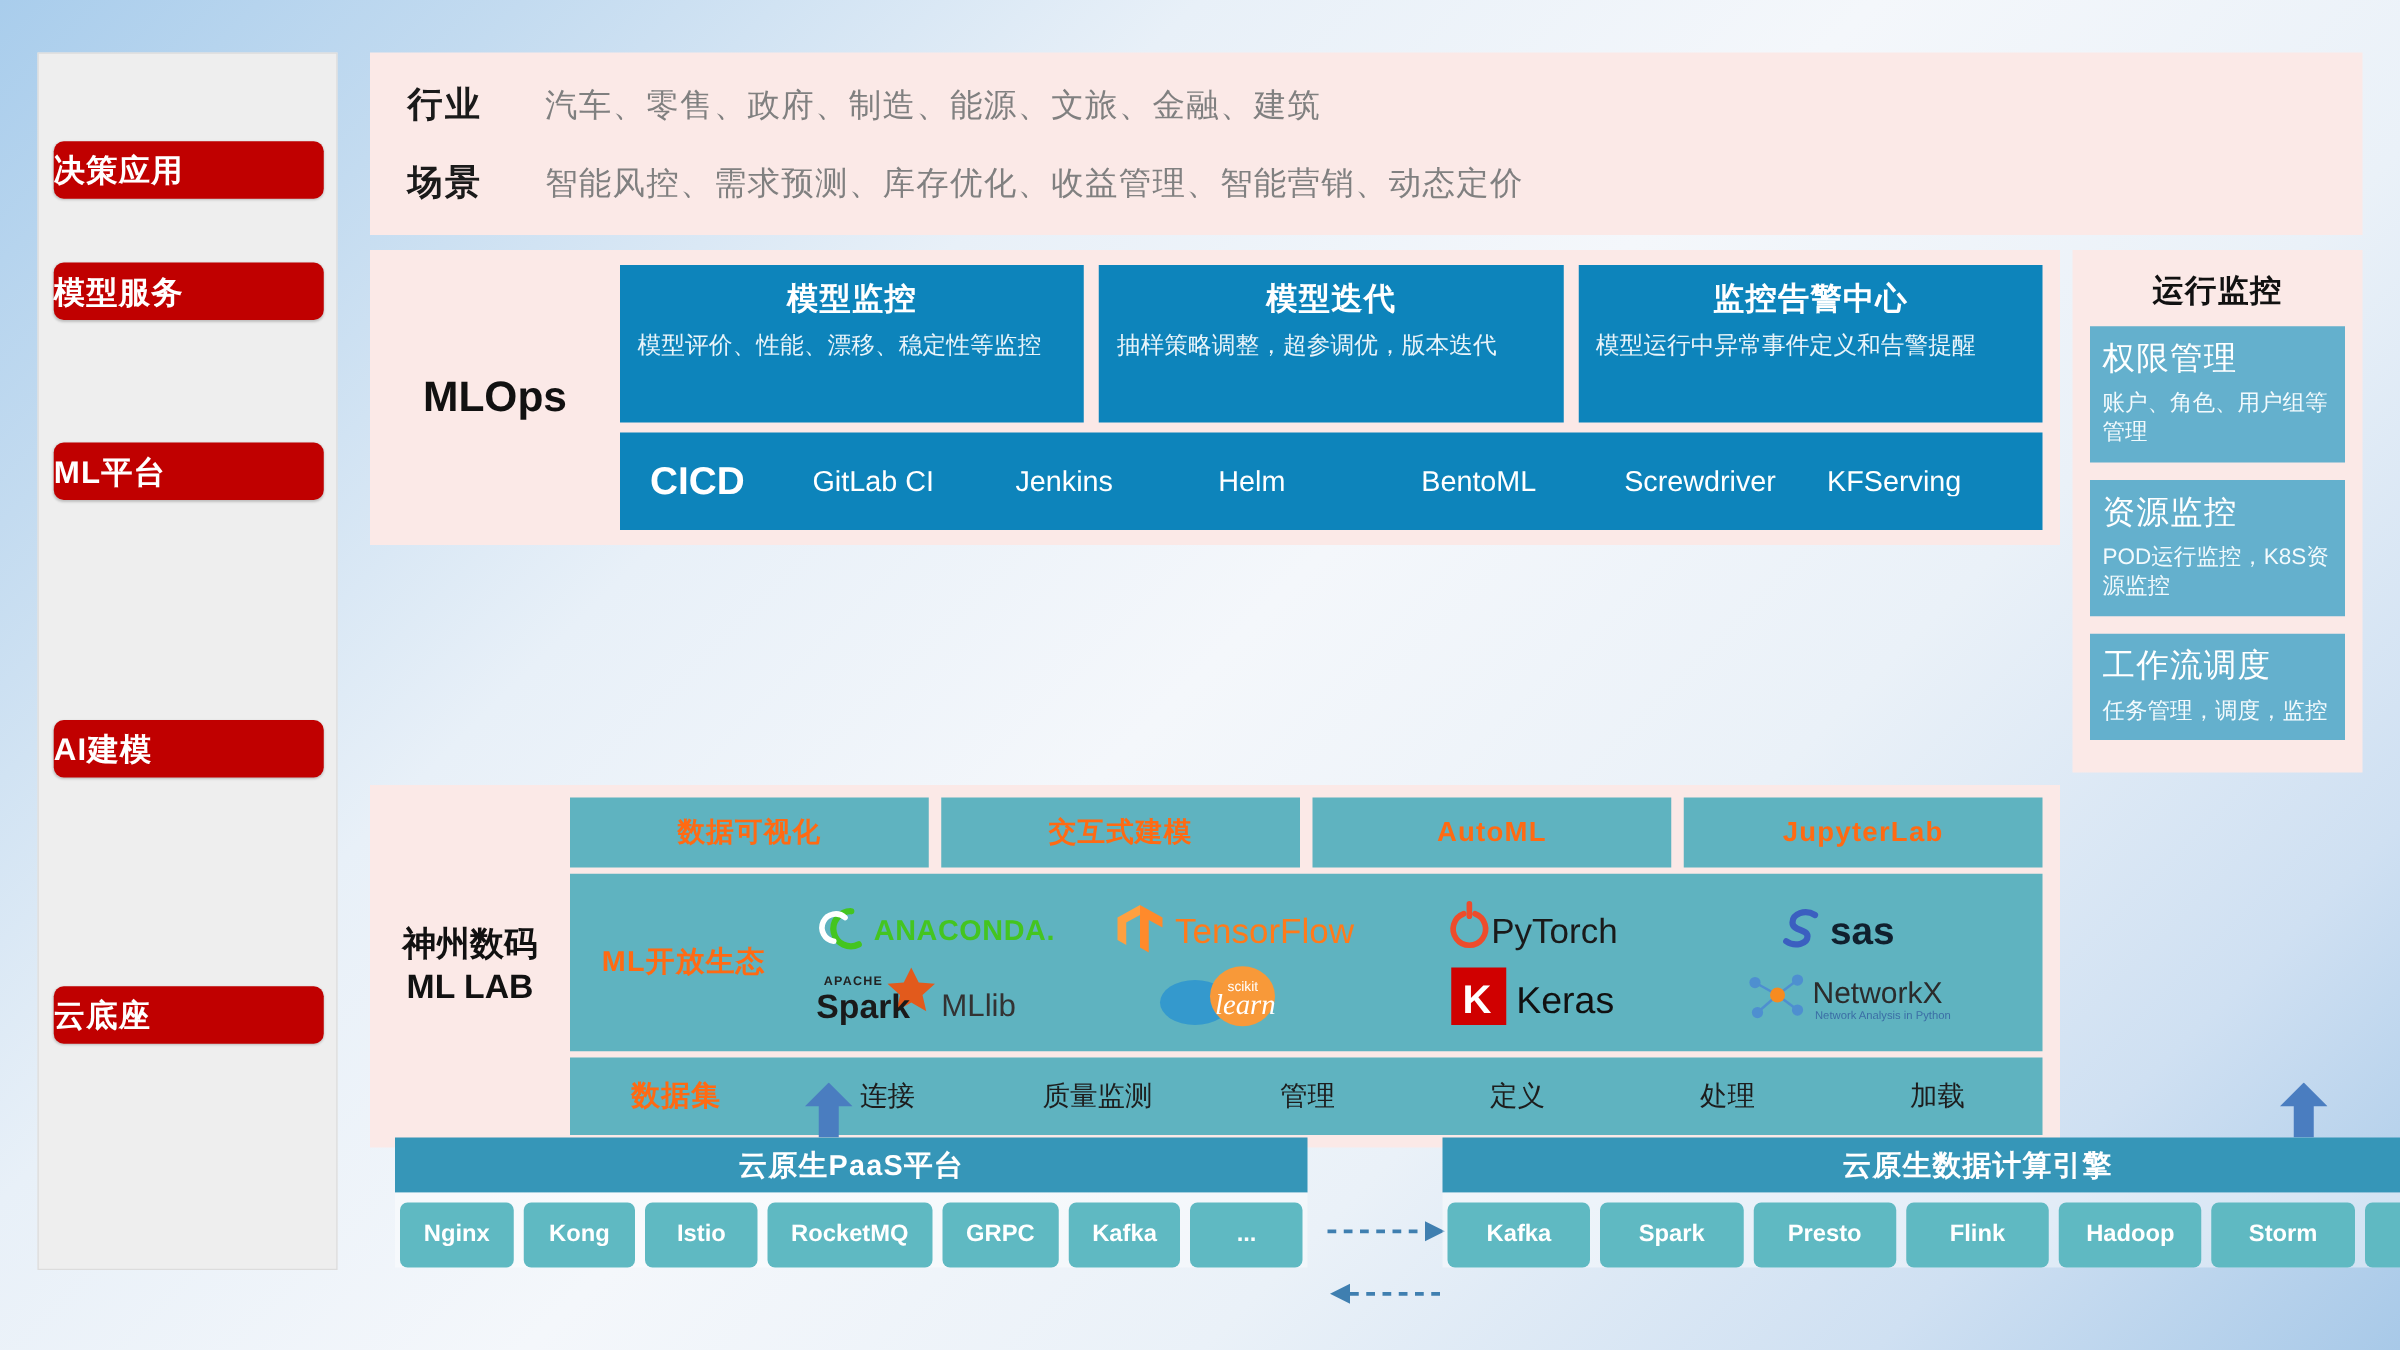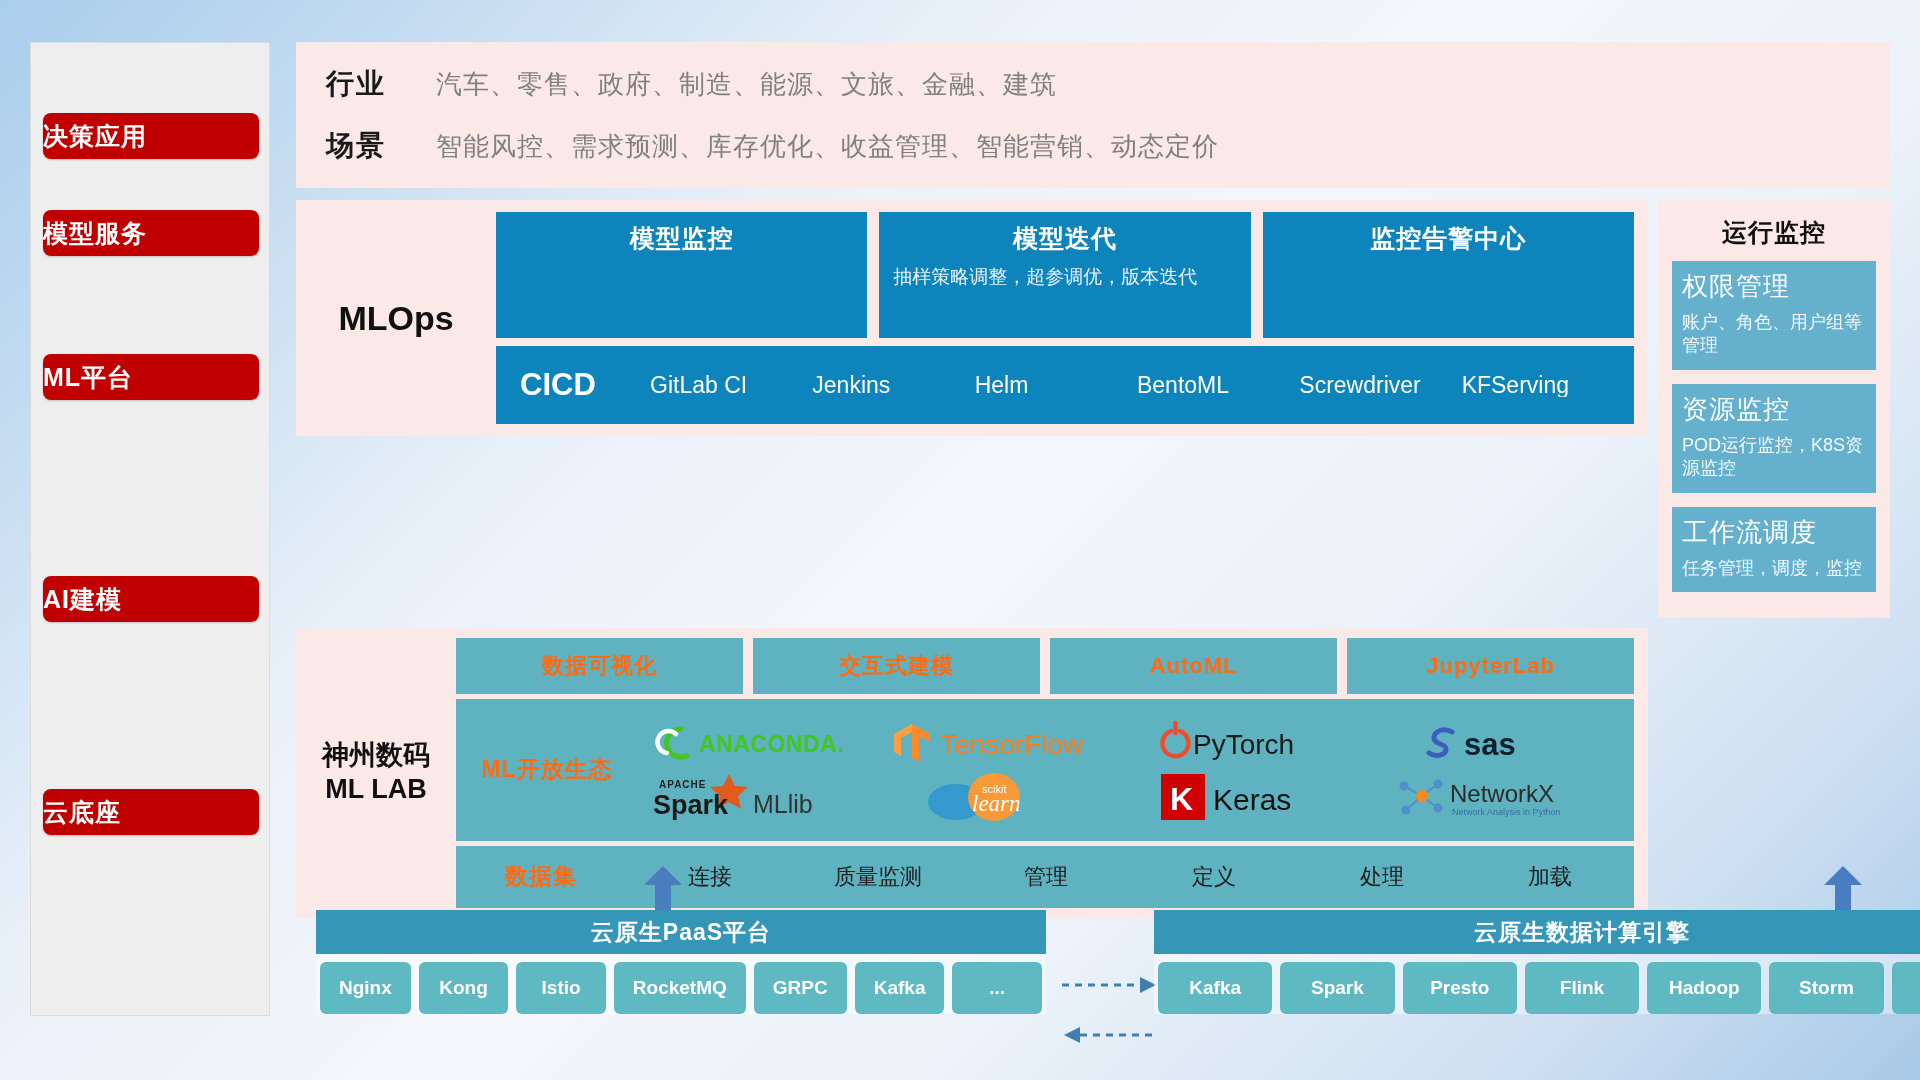--- a/index.html
+++ b/index.html
@@ -219,27 +219,29 @@
   </div>
 
 
   <div id="band-mlops-wrap">
     <div class="band" id="band-mlops">
       <div class="mlops-label">MLOps</div>
       <div class="mlops-col">
         <div class="mlops-top">
           <div class="mlops-card">
             <h4>模型监控</h4>
+            <p>模型评价、性能、漂移、稳定性等监控</p>
           </div>
           <div class="mlops-card">
             <h4>模型迭代</h4>
             <p>抽样策略调整，超参调优，版本迭代</p>
           </div>
           <div class="mlops-card">
             <h4>监控告警中心</h4>
+            <p>模型运行中异常事件定义和告警提醒</p>
           </div>
         </div>
         <div class="cicd-bar">
           <div class="cicd-title">CICD</div>
           <div class="cicd-items">
             <div class="cicd-item">GitLab CI</div>
             <div class="cicd-item">Jenkins</div>
             <div class="cicd-item">Helm</div>
             <div class="cicd-item">BentoML</div>
             <div class="cicd-item">Screwdriver</div>

